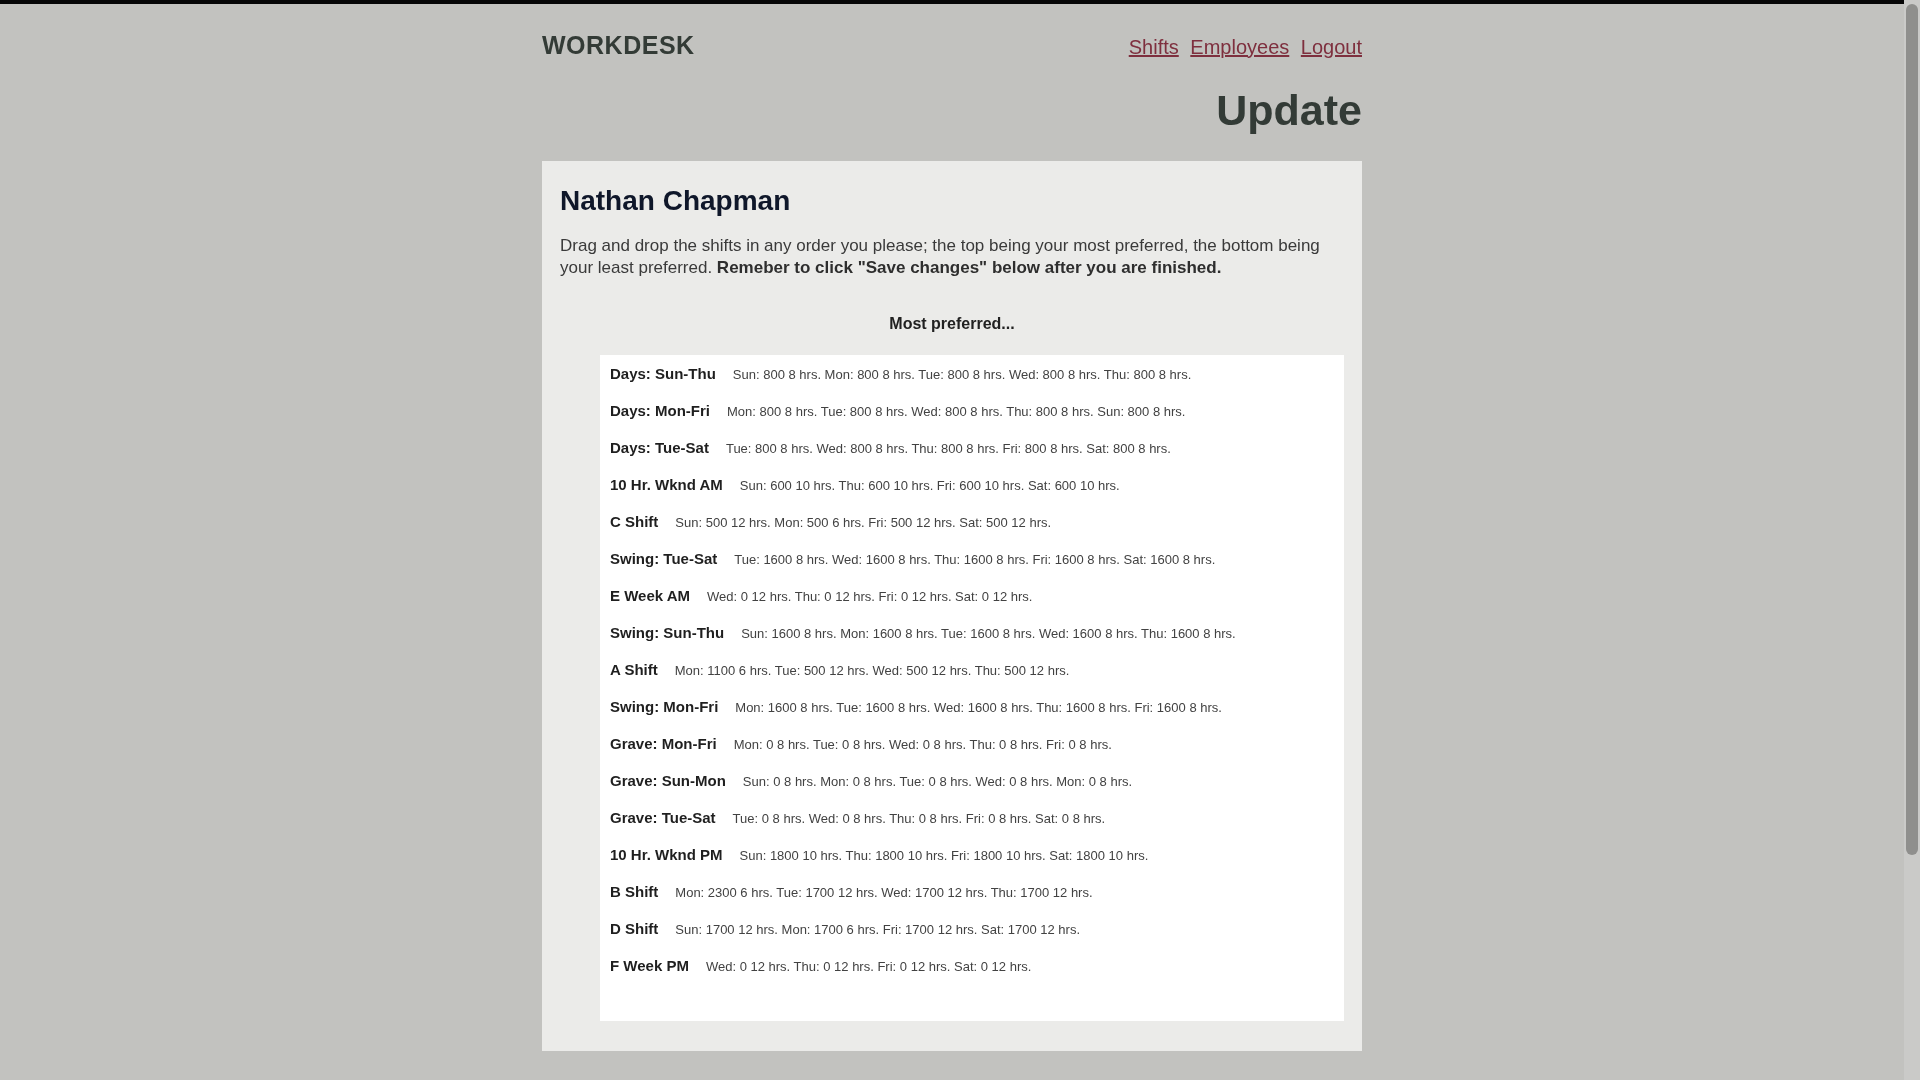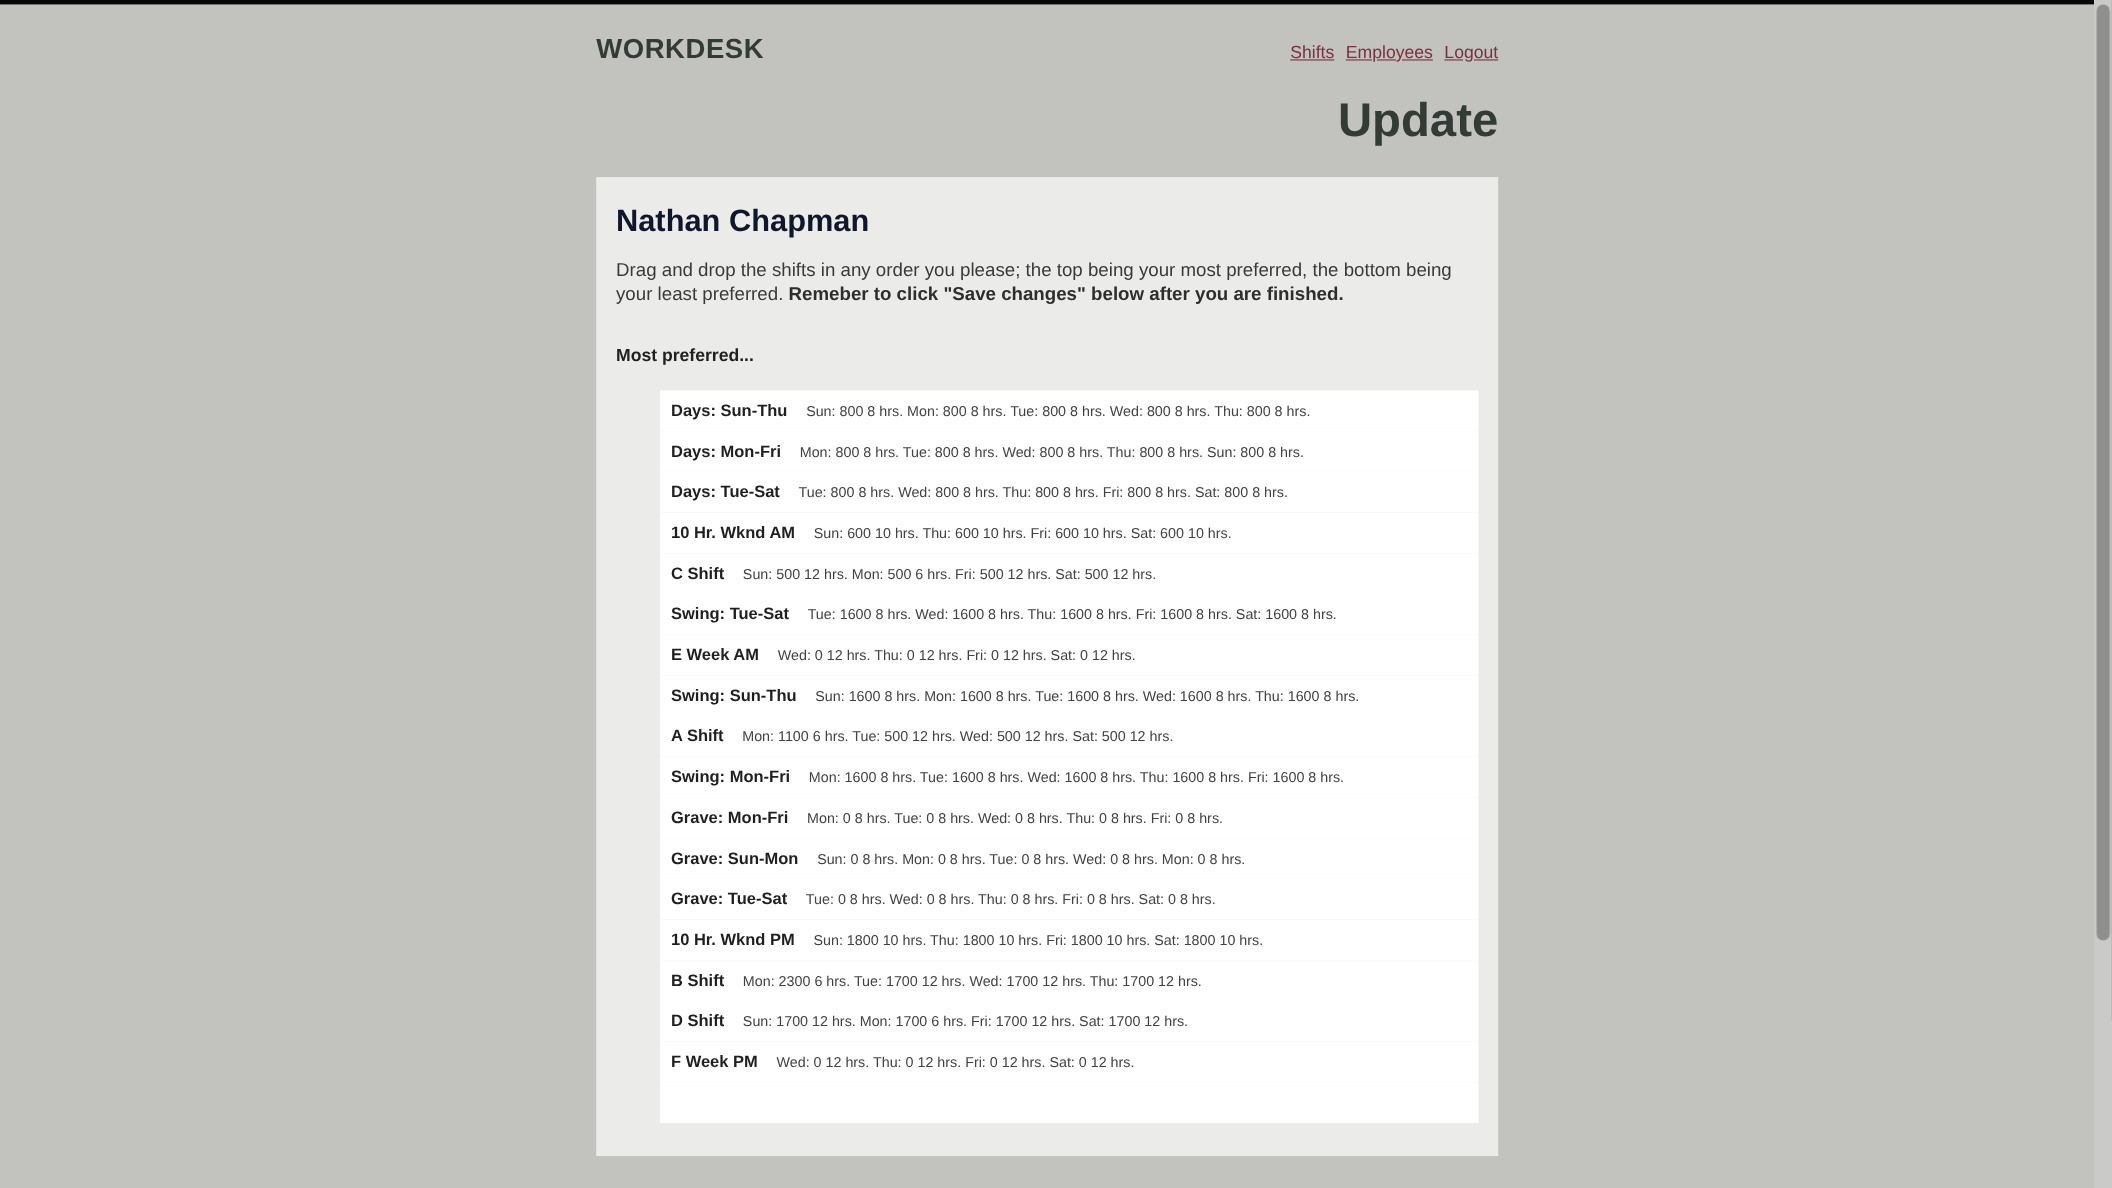--- a/index.html
+++ b/index.html
@@ -26,21 +26,21 @@
     justify-content: space-between;
     align-items: baseline;
     margin-top: 27px;
   }
   .brand {
     font-size: 25px;
     font-weight: bold;
     color: #333b36;
     letter-spacing: 0.5px;
   }
-  .nav { font-size: 16px; }
+  .nav { font-size: 20px; }
   .nav a {
     color: #7e2f3e;
     text-decoration: underline;
     margin-left: 6px;
   }
   .nav a:first-child { margin-left: 0; }
   h1.page-title {
     margin: 26px 0 0 0;
     font-size: 43px;
     font-weight: bold;
@@ -64,20 +64,21 @@
     line-height: 22px;
     color: #3a3a3a;
     max-width: 784px;
   }
   p.instructions strong { color: #2e2e2e; }
   p.list-heading {
     margin: 36px 0 0 0;
     font-size: 16px;
     font-weight: bold;
     color: #212121;
+    text-align: center;
   }
   ol.shift-list {
     margin: 22px 0 0 0;
     padding: 0 0 0 40px;
     font-size: 15px;
     color: #424242;
   }
   ol.shift-list li {
     background: #ffffff;
     height: 37px;
@@ -158,21 +159,21 @@
           <li draggable="true">
           <span class="shift-name">Swing: Tue-Sat</span><span class="shift-details">Tue: 1600 8 hrs. Wed: 1600 8 hrs. Thu: 1600 8 hrs. Fri: 1600 8 hrs. Sat: 1600 8 hrs.</span>
         </li>
           <li draggable="true">
           <span class="shift-name">E Week AM</span><span class="shift-details">Wed: 0 12 hrs. Thu: 0 12 hrs. Fri: 0 12 hrs. Sat: 0 12 hrs.</span>
         </li>
           <li draggable="true">
           <span class="shift-name">Swing: Sun-Thu</span><span class="shift-details">Sun: 1600 8 hrs. Mon: 1600 8 hrs. Tue: 1600 8 hrs. Wed: 1600 8 hrs. Thu: 1600 8 hrs.</span>
         </li>
           <li draggable="true">
-          <span class="shift-name">A Shift</span><span class="shift-details">Mon: 1100 6 hrs. Tue: 500 12 hrs. Wed: 500 12 hrs. Sat: 500 12 hrs.</span>
+          <span class="shift-name">A Shift</span><span class="shift-details">Mon: 1100 6 hrs. Tue: 500 12 hrs. Wed: 500 12 hrs. Thu: 500 12 hrs.</span>
         </li>
           <li draggable="true">
           <span class="shift-name">Swing: Mon-Fri</span><span class="shift-details">Mon: 1600 8 hrs. Tue: 1600 8 hrs. Wed: 1600 8 hrs. Thu: 1600 8 hrs. Fri: 1600 8 hrs.</span>
         </li>
           <li draggable="true">
           <span class="shift-name">Grave: Mon-Fri</span><span class="shift-details">Mon: 0 8 hrs. Tue: 0 8 hrs. Wed: 0 8 hrs. Thu: 0 8 hrs. Fri: 0 8 hrs.</span>
         </li>
           <li draggable="true">
           <span class="shift-name">Grave: Sun-Mon</span><span class="shift-details">Sun: 0 8 hrs. Mon: 0 8 hrs. Tue: 0 8 hrs. Wed: 0 8 hrs. Mon: 0 8 hrs.</span>
         </li>

